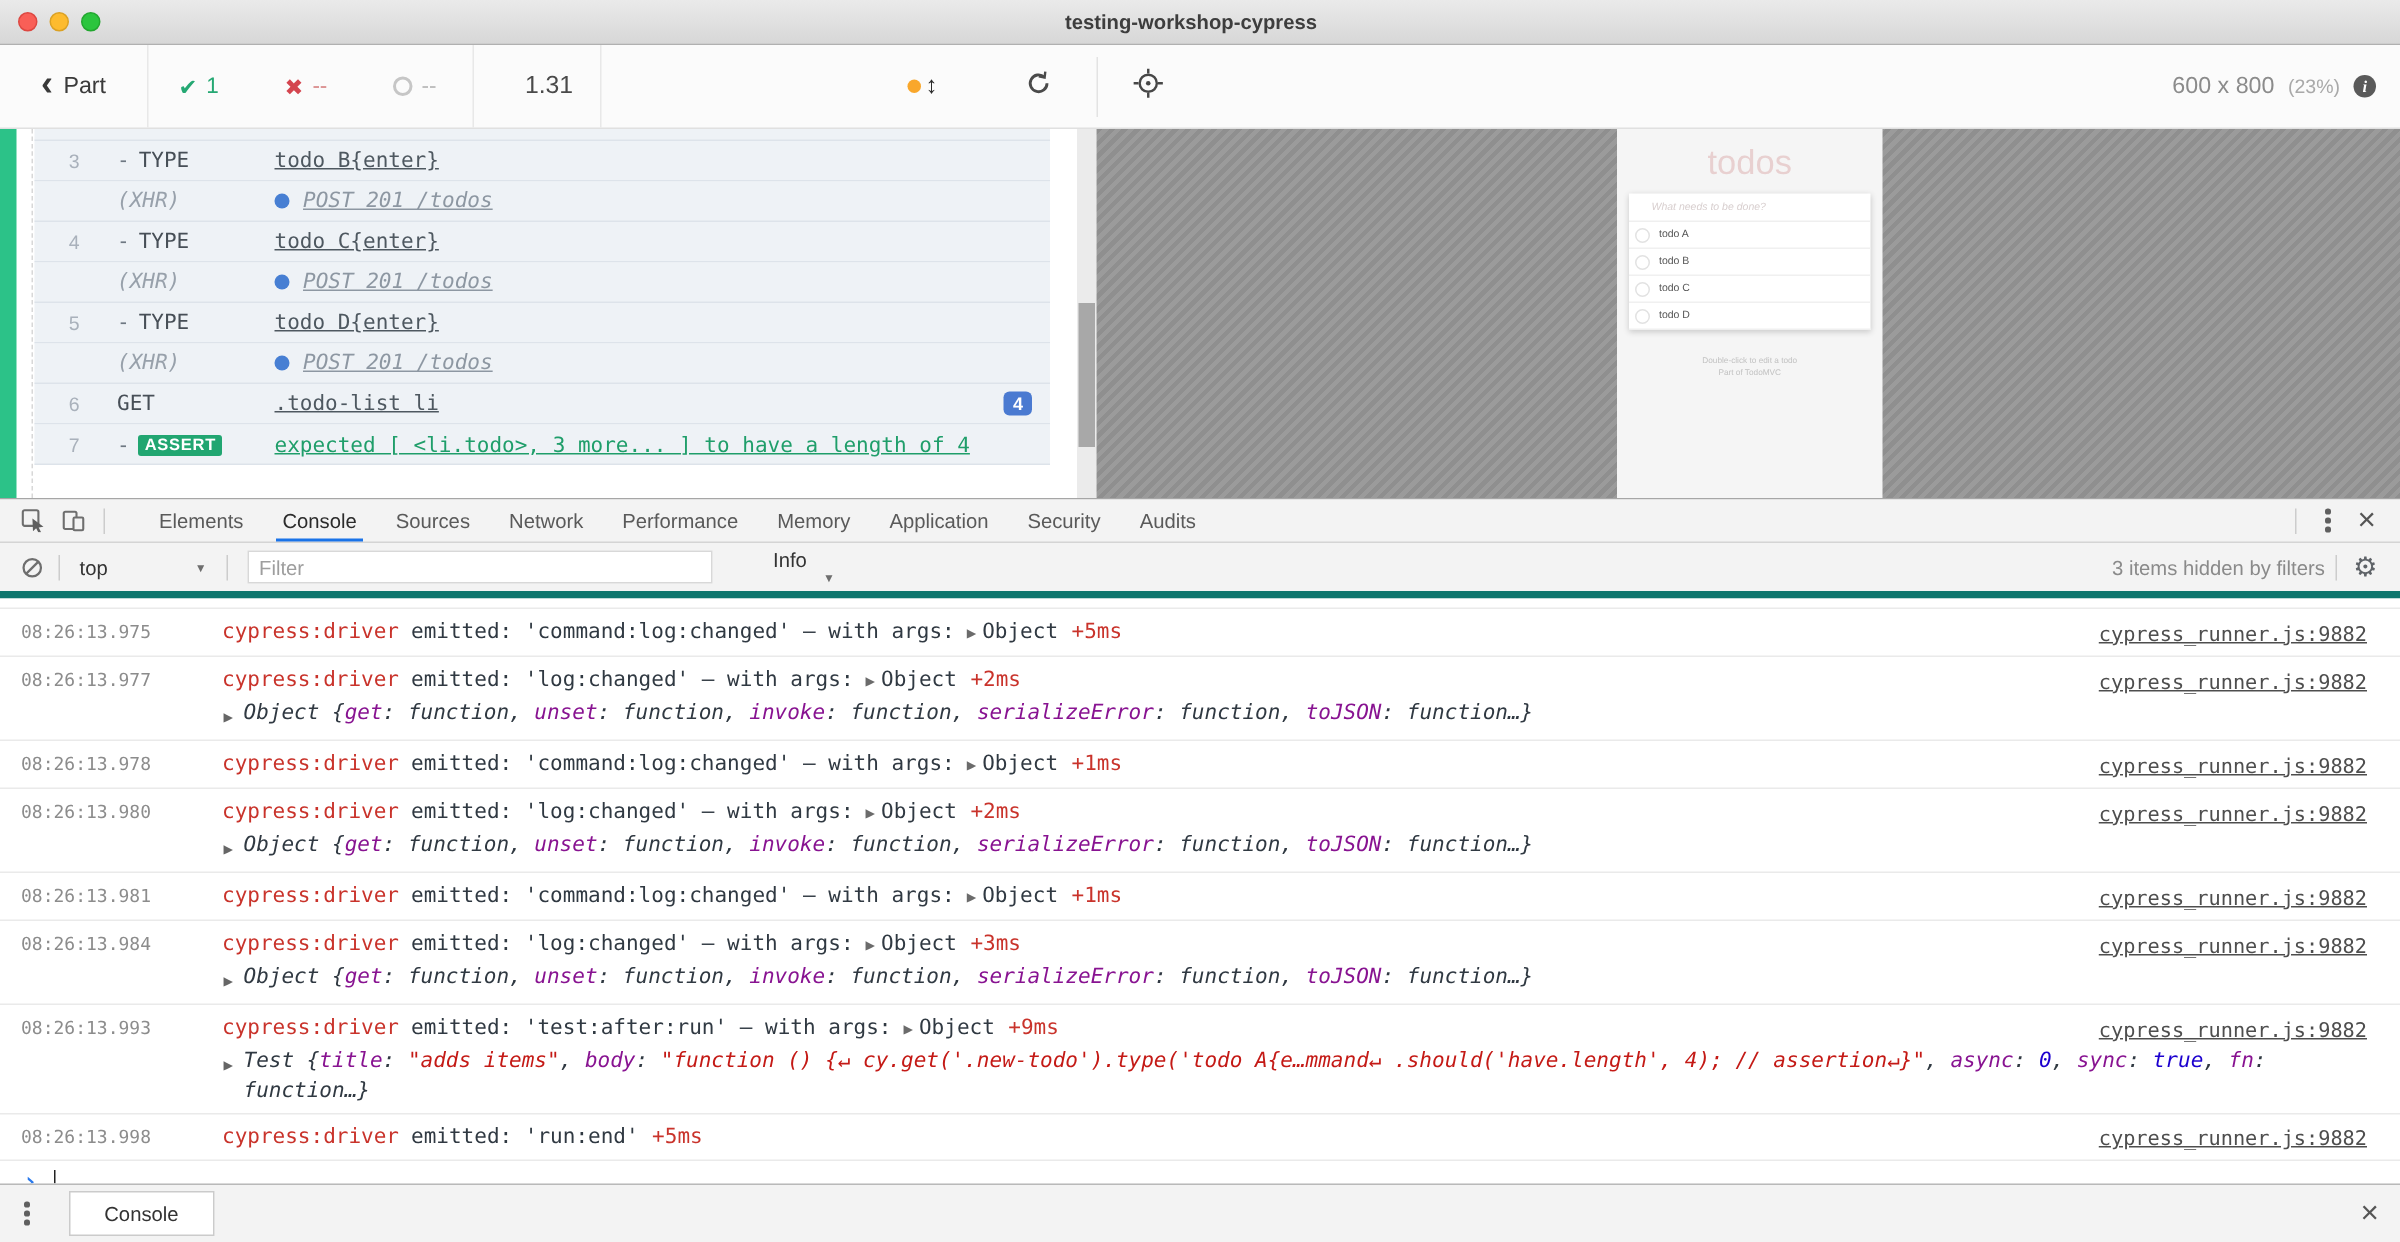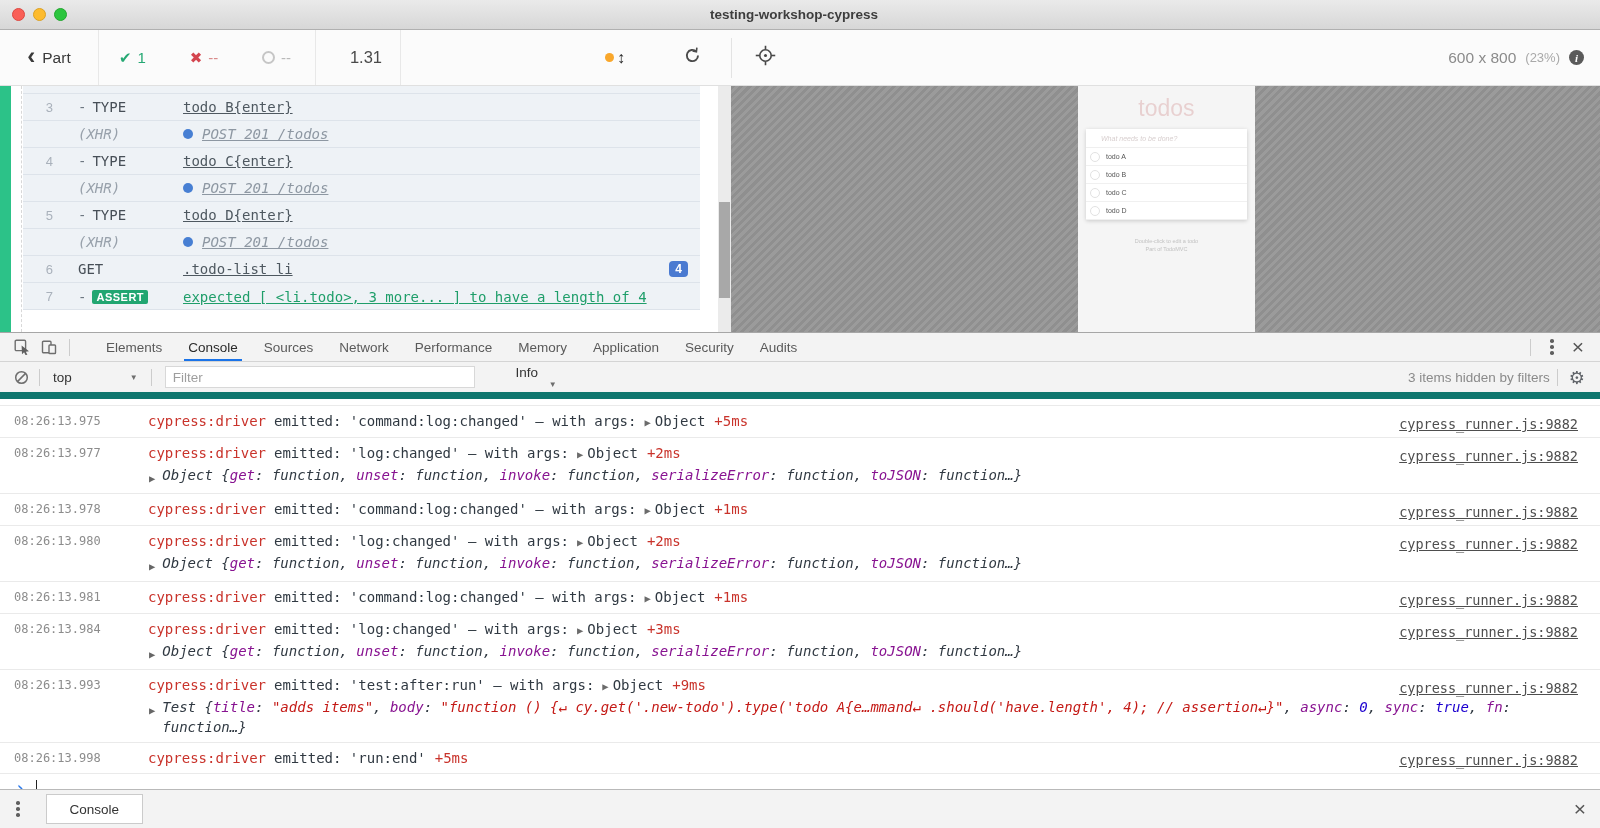--- a/index.html
+++ b/index.html
@@ -95,40 +95,40 @@
   .dt-sep { width:1px; height:17px; background:#ccc; margin:0 7px; flex-shrink:0; }
   .dt-tabs { display:flex; height:100%; margin-left:16px; }
   .dt-tab { padding:0 13px; display:flex; align-items:center; font-size:13.5px; color:#5a5a5a; position:relative; cursor:pointer; }
   .dt-tab.sel { color:#2b2b2b; }
   .dt-tab.sel::after { content:""; position:absolute; left:9px; right:9px; bottom:0; height:2px; background:#1a73e8; }
   .dt-tabbar-right { margin-left:auto; display:flex; align-items:center; gap:4px; padding-right:10px; }
   .kebab { display:flex; flex-direction:column; gap:2.5px; padding:5px 8px; cursor:pointer; }
   .kebab i { width:3.5px; height:3.5px; border-radius:50%; background:#5f5f5f; }
   .dt-close { font-size:21px; color:#555; line-height:18px; padding:0 6px; cursor:pointer; }
 
-  .dt-toolbar { height:37px; flex-shrink:0; background:#f3f3f3; border-bottom:7px solid #0f766e; display:flex;
+  .dt-toolbar { height:37px; flex-shrink:0; background:#f3f3f3; border-bottom:5px solid #0f766e; display:flex;
                 align-items:center; padding:0 11px; }
   .icon-btn { display:flex; align-items:center; justify-content:center; padding:3px; cursor:pointer; }
   .ctx-select { display:flex; align-items:center; font-size:13.5px; color:#333; padding:0 6px; cursor:pointer; }
   .ctx-select .dd { font-size:8px; color:#6e6e6e; margin-left:58px; }
   .ctx-select.lvl { margin-left:16px;flex-direction:column; }
   .ctx-select.lvl .dd { margin-left:52px; }
   .filter-input { width:310px; height:22px; border:1px solid #d8d8d8; background:#fff; padding:0 7px; font-size:13.5px;
                   font-family:"Liberation Sans",sans-serif; color:#444; margin-left:6px; outline:none; }
   .filter-input::placeholder { color:#9e9e9e; }
   .dt-toolbar-right { margin-left:auto; display:flex; align-items:center; }
   .hidden-note { font-size:13.5px; color:#8a8a8a; }
   .gear { font-family:"DejaVu Sans",sans-serif; font-size:18px; color:#5f6368; padding:0 4px; cursor:pointer; }
 
   .dt-console { flex:1; overflow:hidden; background:#fff; font-family:"DejaVu Sans Mono",monospace; }
   .c-sliver { height:7px; border-bottom:1px solid #eaeaea; }
   .c-row { display:flex; padding:5px 22px 5px 14px; border-bottom:1px solid #eaeaea; }
   .c-time { width:112px; flex-shrink:0; font-size:12px; color:#8c8c8c; padding-top:3px; }
   .c-body { flex:1; min-width:0; padding-left:22px; }
-  .c-main { display:flex; align-items:flex-end; }
+  .c-main { display:flex; align-items:center; }
   .c-msg { flex:1; min-width:0; font-size:14px; line-height:20px; color:#303942; }
   .c-prefix { color:#c9332b; margin-right:8px; }
   .c-msg .tri { font-size:10.5px; color:#6b6b6b; margin:0 4px 0 8px; cursor:pointer; }
   .c-obj { color:#303942; }
   .c-delta { color:#c9332b; margin-left:9px; }
   .c-link { margin-left:18px; flex-shrink:0; font-size:13.5px; color:#4e4e4e; text-decoration:underline; padding-top:2px; cursor:pointer; }
   .c-preview { display:flex; font-size:14px; line-height:20px; font-style:italic; color:#303942; margin-top:1px; }
   .c-preview .tri { font-style:normal; font-size:10.5px; color:#666; margin:3px 7px 0 1px; cursor:pointer; }
   .p-line { flex:1; min-width:0; overflow-wrap:break-word; }
   .tk-key { color:#881391; }

